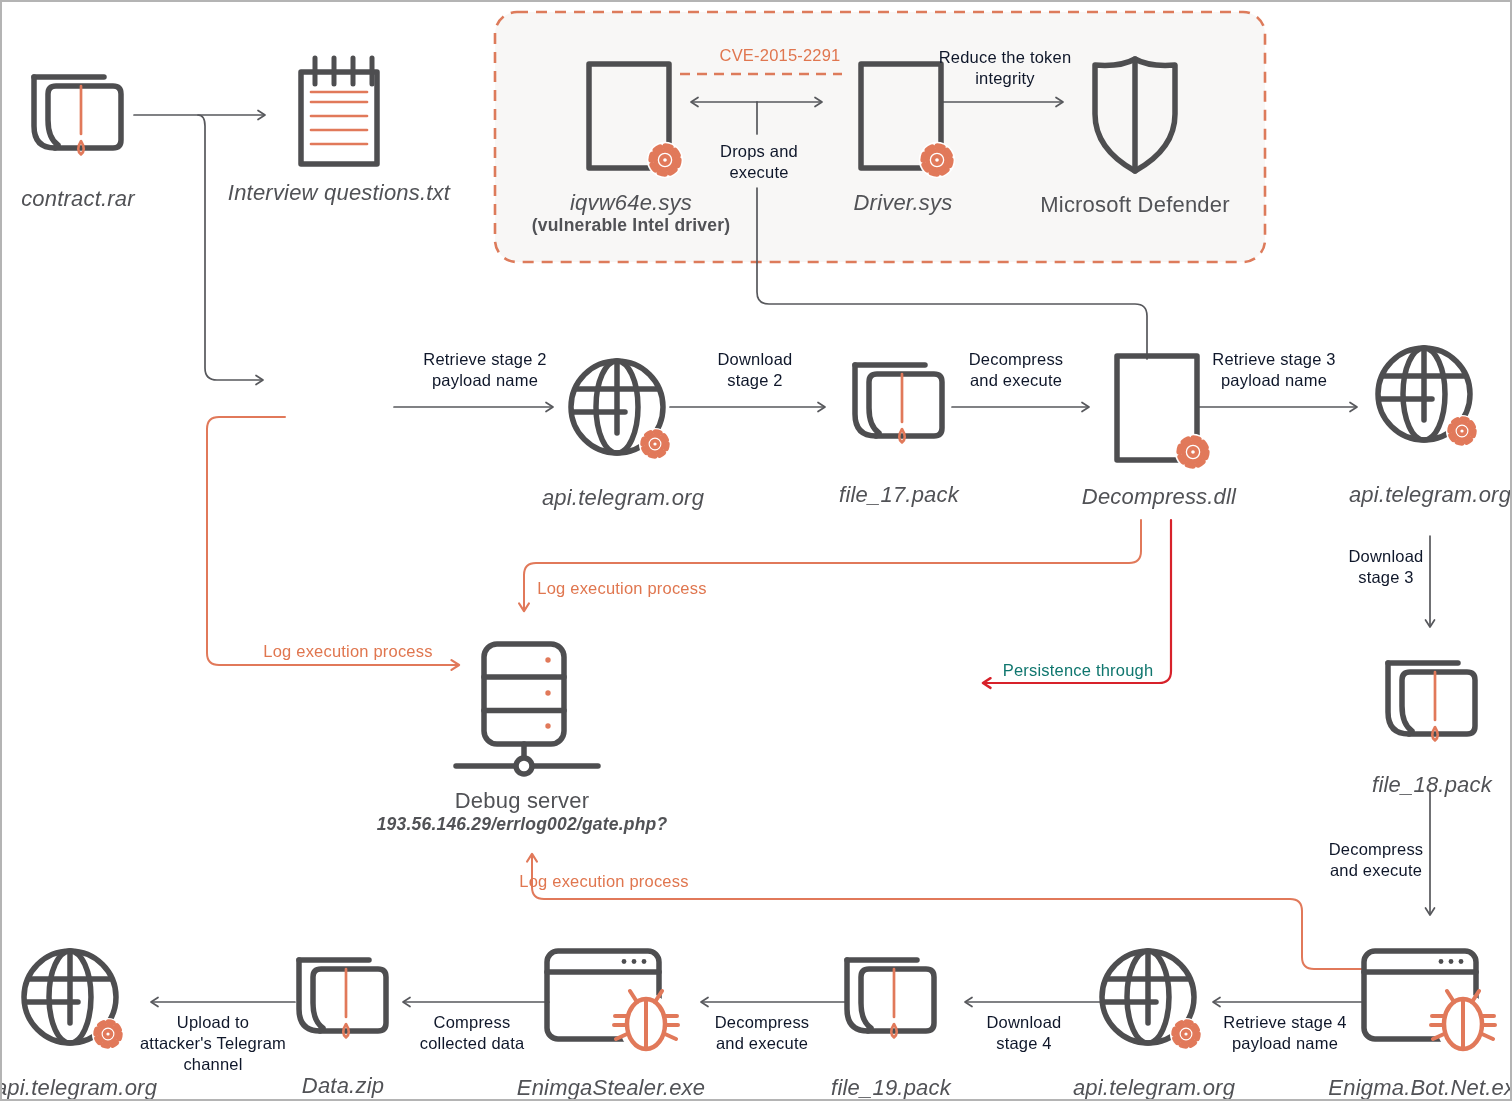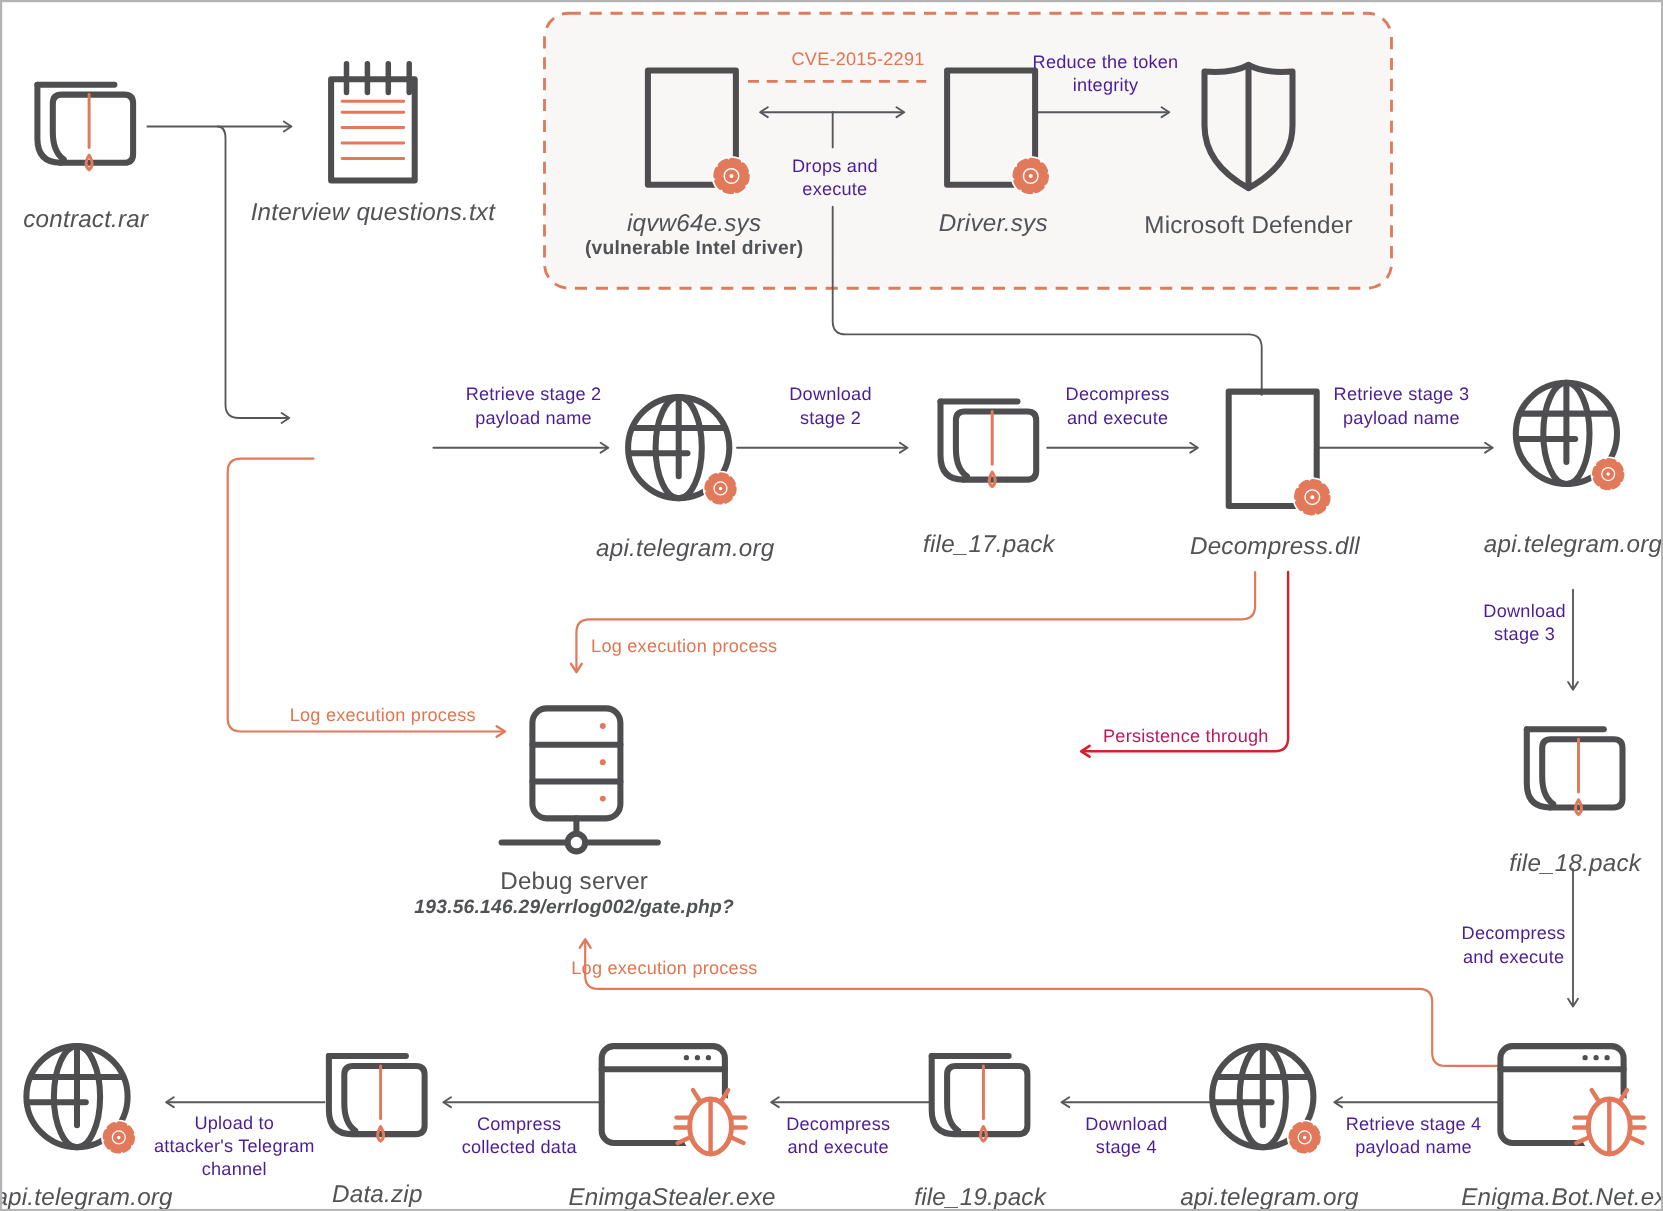--- a/index.html
+++ b/index.html
@@ -13,23 +13,23 @@
   .dot{fill:#E1795A;stroke:none;}
   .ddot{fill:#4E4E50;stroke:none;}
   .obox{stroke:#E1795A;stroke-width:4.5;}
   .opl{stroke:#E1795A;stroke-width:4.5;fill:none;stroke-linecap:round;stroke-linejoin:round;}
   .nlabel{position:absolute;top:100%;left:50%;transform:translateX(-50%);margin-top:10px;
           white-space:nowrap;text-align:center;font-size:22px;color:#515256;letter-spacing:.2px;}
   .nsub{position:absolute;top:100%;left:50%;transform:translateX(-50%);white-space:nowrap;
         text-align:center;font-size:17.5px;color:#515256;letter-spacing:.2px;font-weight:bold;}
   .it{font-style:italic;}
   .elabel{position:absolute;transform:translate(-50%,-50%);text-align:center;white-space:pre-line;
-          font-size:16.5px;line-height:21px;color:#4c1d95;letter-spacing:.2px;}
+          font-size:16.5px;line-height:21px;color:#0f172a;letter-spacing:.2px;}
   .orange{color:#E0764F;}
-  .red{color:#be185d;}
+  .red{color:#0f766e;}
 </style>
 </head>
 <body>
 
 <div id="canvas">
 
   <svg width="0" height="0" style="position:absolute" aria-hidden="true">
     <defs>
       <g id="gearDef" fill="none" stroke="#E1795A" stroke-linecap="round">
         <circle r="14" fill="#ffffff" stroke="none"></circle>

